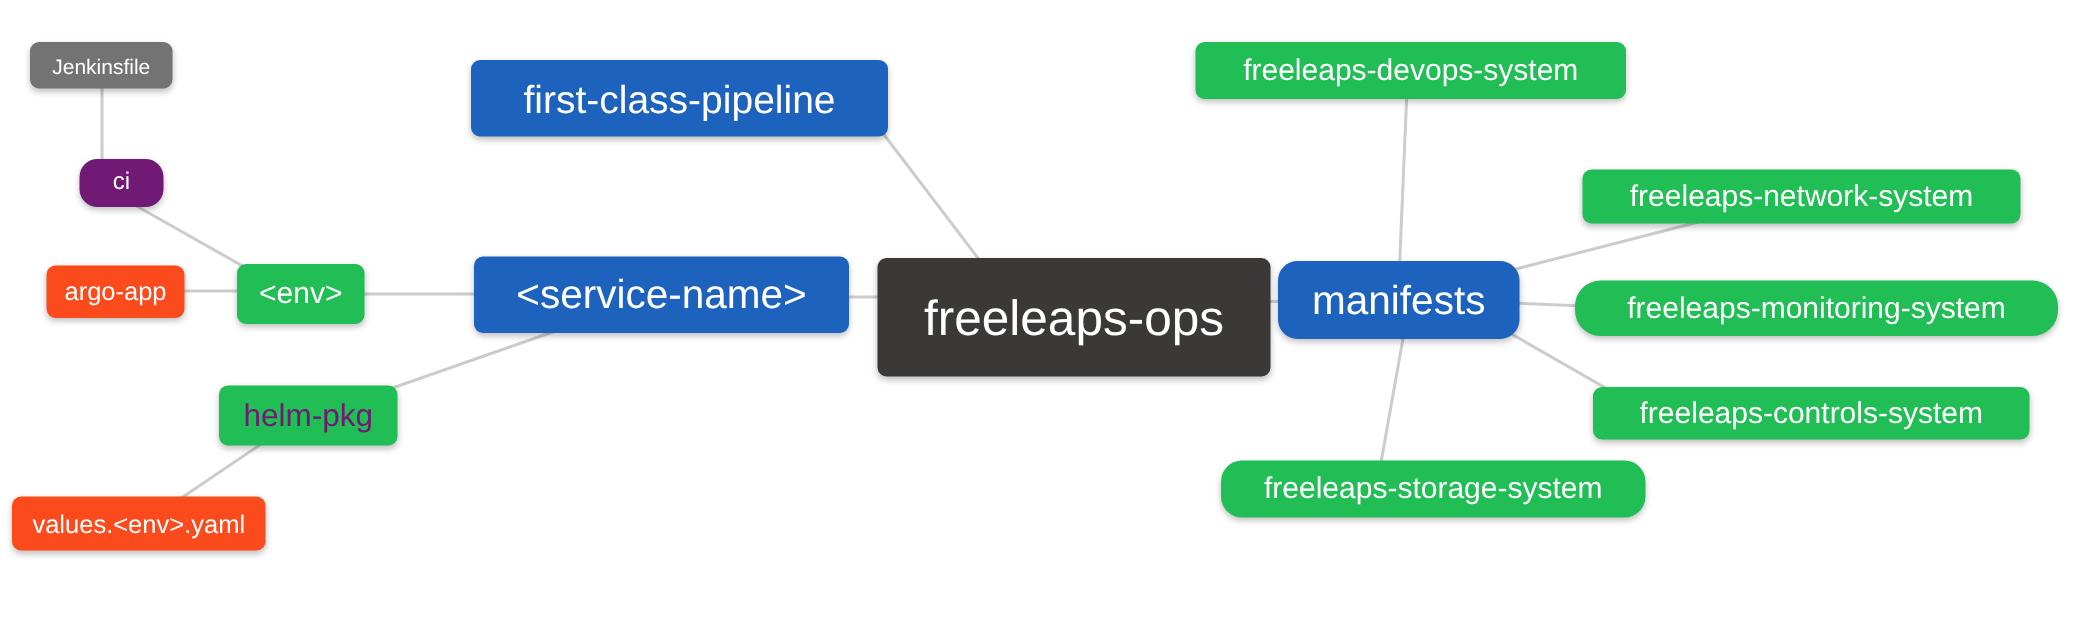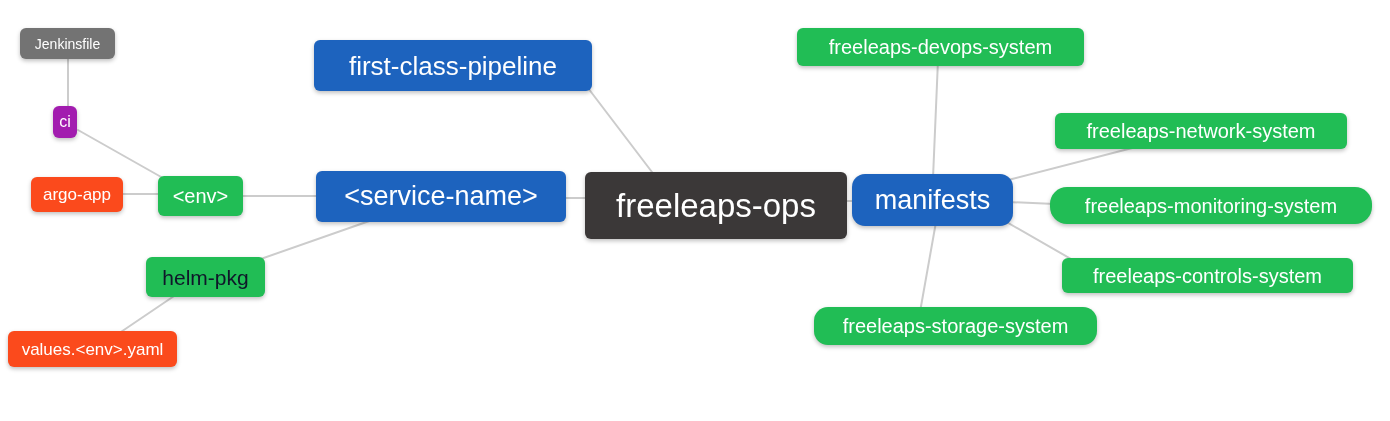--- a/index.html
+++ b/index.html
@@ -53,27 +53,27 @@
       <line x1="112" y1="338" x2="180" y2="292" stroke="#cccccc" stroke-width="2" stroke-linecap="round"></line>
       <line x1="560" y1="198" x2="590" y2="198" stroke="#cccccc" stroke-width="2" stroke-linecap="round"></line>
       <line x1="588" y1="88" x2="655" y2="176" stroke="#cccccc" stroke-width="2" stroke-linecap="round"></line>
       <line x1="843" y1="201" x2="857" y2="201" stroke="#cccccc" stroke-width="2" stroke-linecap="round"></line>
       <line x1="938" y1="60" x2="933" y2="178" stroke="#cccccc" stroke-width="2" stroke-linecap="round"></line>
       <line x1="1008" y1="180" x2="1140" y2="146" stroke="#cccccc" stroke-width="2" stroke-linecap="round"></line>
       <line x1="1008" y1="202" x2="1055" y2="204" stroke="#cccccc" stroke-width="2" stroke-linecap="round"></line>
       <line x1="1003" y1="220" x2="1078" y2="263" stroke="#cccccc" stroke-width="2" stroke-linecap="round"></line>
       <line x1="936" y1="222" x2="920" y2="312" stroke="#cccccc" stroke-width="2" stroke-linecap="round"></line>
     </svg>
-<div class="node" style="left: 585px; top: 172px; width: 262px; height: 67px; font-size: 33px; background: rgb(59, 56, 56); color: rgb(255, 255, 255);">freeleaps-ops</div>
+<div class="node" style="left: 585px; top: 172px; width: 262px; height: 79px; font-size: 33px; background: rgb(59, 56, 56); color: rgb(255, 255, 255);">freeleaps-ops</div>
     <div class="node" style="left: 314px; top: 40px; width: 278px; height: 51px; font-size: 26px; background: rgb(29, 99, 190); color: rgb(255, 255, 255);">first-class-pipeline</div>
     <div class="node" style="left: 316px; top: 171px; width: 250px; height: 51px; font-size: 27px; background: rgb(29, 99, 190); color: rgb(255, 255, 255);">&lt;service-name&gt;</div>
     <div class="node" style="left: 852px; top: 174px; width: 161px; height: 52px; font-size: 27px; background: rgb(29, 99, 190); color: rgb(255, 255, 255); border-radius: 13px;">manifests</div>
     <div class="node" style="left: 158px; top: 176px; width: 85px; height: 40px; font-size: 20px; background: rgb(33, 189, 85); color: rgb(255, 255, 255);">&lt;env&gt;</div>
-    <div class="node" style="left: 146px; top: 257px; width: 119px; height: 40px; font-size: 21px; background: rgb(33, 189, 85); color: #0f172a;">helm-pkg</div>
-    <div class="node" style="left: 53px; top: 106px; width: 24px; height: 32px; font-size: 16px; background: #a21caf; color: rgb(255, 255, 255);">ci</div>
+    <div class="node" style="left: 146px; top: 257px; width: 119px; height: 40px; font-size: 21px; background: rgb(33, 189, 85); color: #701a75;">helm-pkg</div>
+    <div class="node" style="left: 53px; top: 106px; width: 56px; height: 32px; font-size: 16px; background: #701a75; color: rgb(255, 255, 255); border-radius: 12px;">ci</div>
     <div class="node" style="left: 31px; top: 177px; width: 92px; height: 35px; font-size: 17px; background: rgb(251, 74, 28); color: rgb(255, 255, 255);">argo-app</div>
     <div class="node" style="left: 8px; top: 331px; width: 169px; height: 36px; font-size: 17px; background: rgb(251, 74, 28); color: rgb(255, 255, 255);">values.&lt;env&gt;.yaml</div>
     <div class="node" style="left: 20px; top: 28px; width: 95px; height: 31px; font-size: 14px; background: #737373; color: rgb(255, 255, 255);">Jenkinsfile</div>
     <div class="node" style="left: 797px; top: 28px; width: 287px; height: 38px; font-size: 20px; background: rgb(33, 189, 85); color: rgb(255, 255, 255);">freeleaps-devops-system</div>
     <div class="node" style="left: 1055px; top: 113px; width: 292px; height: 36px; font-size: 20px; background: rgb(33, 189, 85); color: rgb(255, 255, 255);">freeleaps-network-system</div>
     <div class="node" style="left: 1050px; top: 187px; width: 322px; height: 37px; font-size: 20px; background: rgb(33, 189, 85); color: rgb(255, 255, 255); border-radius: 17px;">freeleaps-monitoring-system</div>
     <div class="node" style="left: 1062px; top: 258px; width: 291px; height: 35px; font-size: 20px; background: rgb(33, 189, 85); color: rgb(255, 255, 255);">freeleaps-controls-system</div>
     <div class="node" style="left: 814px; top: 307px; width: 283px; height: 38px; font-size: 20px; background: rgb(33, 189, 85); color: rgb(255, 255, 255); border-radius: 14px;">freeleaps-storage-system</div>
   </div>
 

